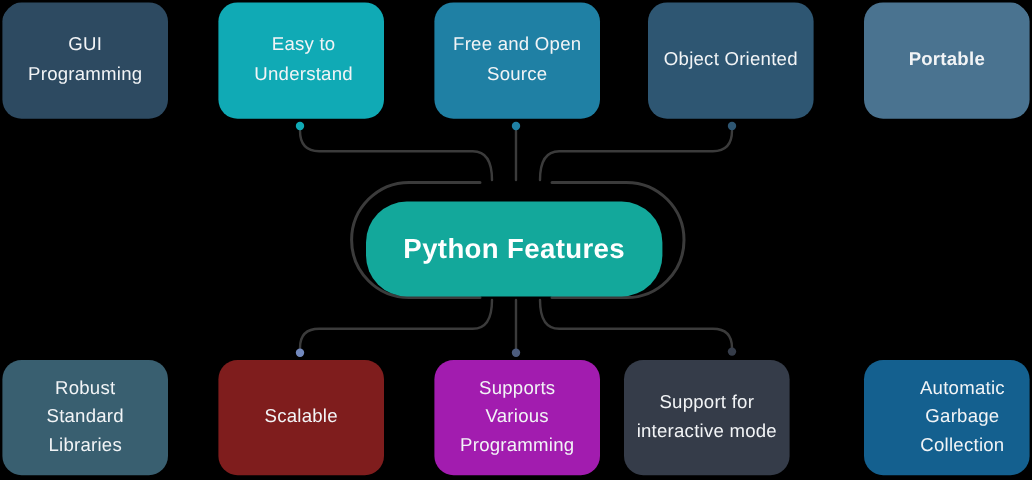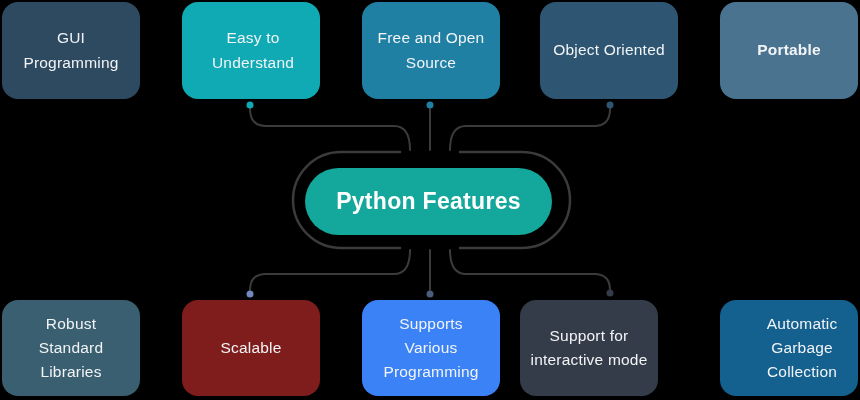--- a/index.html
+++ b/index.html
@@ -2,20 +2,21 @@
 <html><head>
 <meta charset="utf-8">
 <style>
   html,body{margin:0;padding:0;background:#000;}
   .stage{
     position:relative;
     width:860px;height:400px;
     background:#000;
     overflow:hidden;
     font-family:"Liberation Sans", sans-serif;
+    border-radius:24px;
   }
   .wires{position:absolute;left:0;top:0;}
   .wire{fill:none;stroke-width:2;stroke-linecap:round;}
   .ring{fill:none;stroke-width:2.5;stroke-linecap:round;}
   .node{
     position:absolute;
     width:138px;height:97px;
     border-radius:16px;
     display:flex;align-items:center;justify-content:center;
     text-align:center;
@@ -23,21 +24,21 @@
     font-size:15.5px;
     line-height:1.55;
     letter-spacing:.2px;
     padding:0 10px;
     box-sizing:border-box;
   }
   .node.bottom{top:300px;height:96px;}
   .pill{
     position:absolute;
     left:305px;top:168px;
-    width:247px;height:67px;
+    width:247px;height:79px;
     border-radius:34px;
     display:flex;align-items:center;justify-content:center;
     color:#ffffff;
     font-size:23px;
     font-weight:700;
     letter-spacing:.3px;
   }
   .n0{left:2px;top:2px;}
   .n1{left:182px;top:2px;padding-left:14px;}
   .n2{left:362px;top:2px;}
@@ -94,21 +95,21 @@
   <div class="pill" style="background: rgb(19, 168, 155);">
     <span>Python Features</span>
   </div>
 
   <div class="node bottom b0" style="background: rgb(57, 95, 112);">
     <span>Robust Standard Libraries</span>
   </div>
   <div class="node bottom b1" style="background: #7f1d1d;">
     <span>Scalable</span>
   </div>
-  <div class="node bottom b2" style="background: #3b82f6;">
+  <div class="node bottom b2" style="background: #a21caf;">
     <span>Supports Various Programming</span>
   </div>
   <div class="node bottom b3" style="background: rgb(53, 60, 73);">
     <span>Support for interactive mode</span>
   </div>
   <div class="node bottom b4" style="background: rgb(20, 96, 143); padding-left: 36px;">
     <span>Automatic Garbage Collection</span>
   </div>
 
 </div>

